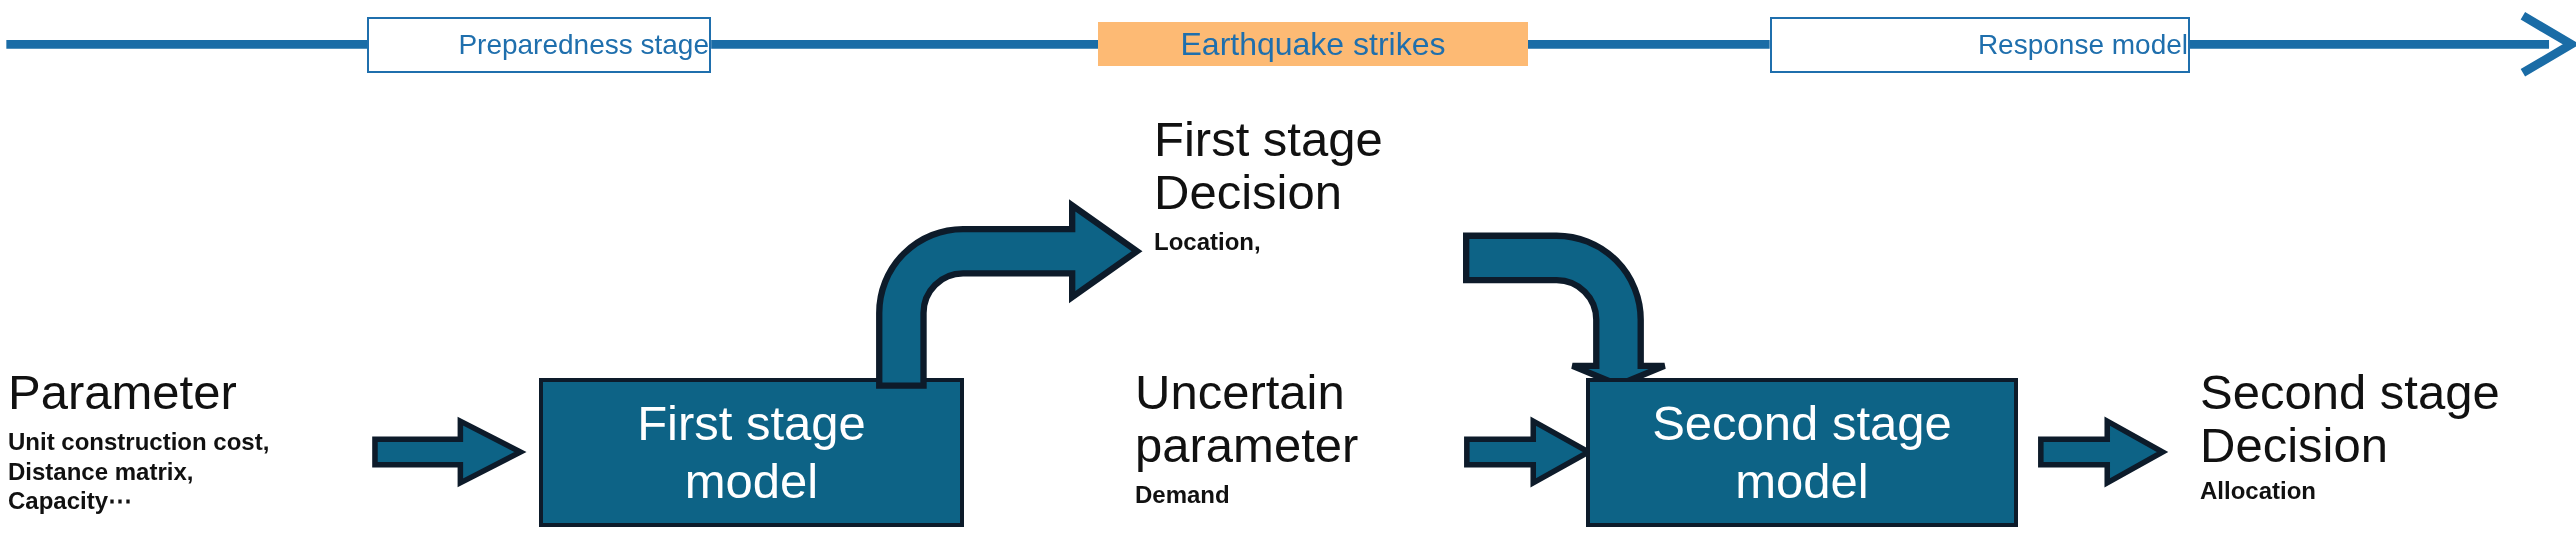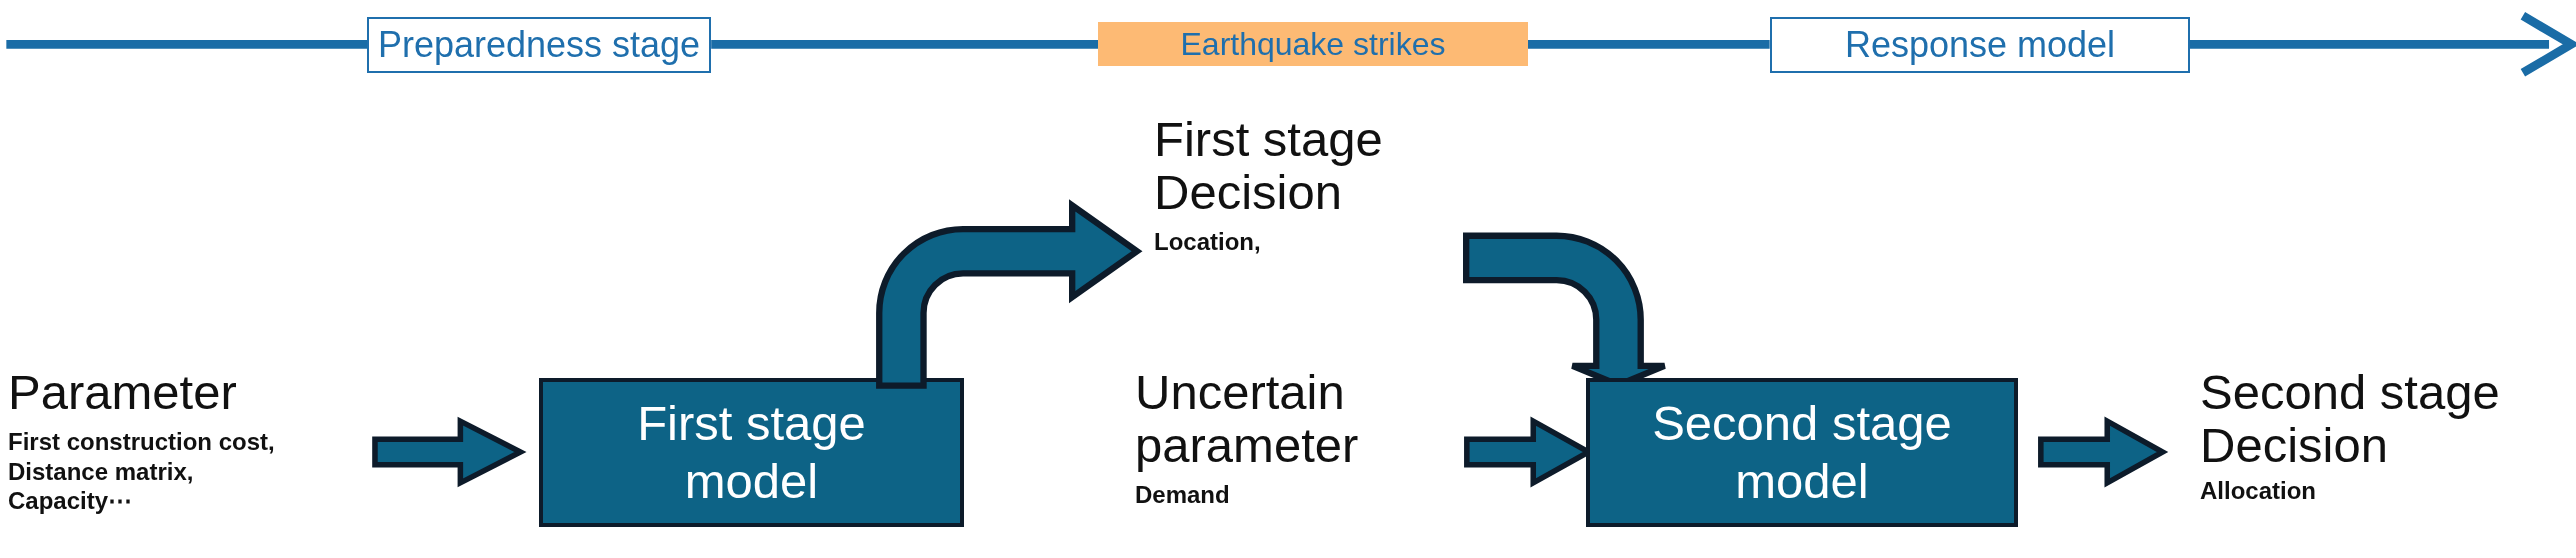--- a/index.html
+++ b/index.html
@@ -30,22 +30,22 @@
   }
 
   .tl-box {
     position: absolute;
     box-sizing: border-box;
     border: 2.4px solid #1f6fad;
     background: #ffffff;
     color: #1f6fad;
     display: flex;
     align-items: center;
-    justify-content: center;
-    font-size: 36px;
+    justify-content: flex-end;
+    font-size: 28px;
     line-height: 1;
     letter-spacing: 0px;
     white-space: nowrap;
   }
   .tl-plain {
     position: absolute;
     color: #1f6fad;
     font-size: 32px;
     line-height: 1;
     white-space: nowrap;
@@ -124,21 +124,21 @@
   <div class="tl-plain" style="left:1098px; top:22px; width:408px;">
     <span>Earthquake strikes</span>
   </div>
 
   <div class="tl-box" style="left:1770px; top:16.7px; width:420px; height:56px;">
     <span>Response model</span>
   </div>
 
   <div class="txt-block" style="left:8px; top:366px;">
     <div class="txt-main">Parameter</div>
-    <div class="txt-sub" style="margin-top:8px;">First construction cost,</div>
+    <div class="txt-sub" style="margin-top:8px;">Unit construction cost,</div>
     <div class="txt-sub">Distance matrix,</div>
     <div class="txt-sub">Capacity⋯</div>
   </div>
 
   <svg class="arrow-svg" style="left:373px; top:418px; width:151px; height:68px;" viewBox="0 0 190 86">
     <path d="M 2 27 L 110 27 L 110 4 L 186 43 L 110 82 L 110 59 L 2 59 Z" fill="#0d6386" stroke="#0d1b2a" stroke-width="7" stroke-linejoin="miter"></path>
   </svg>
 
   <div class="model-box" style="left:539px; top:378px; width:425px; height:149px;">
     <div>

